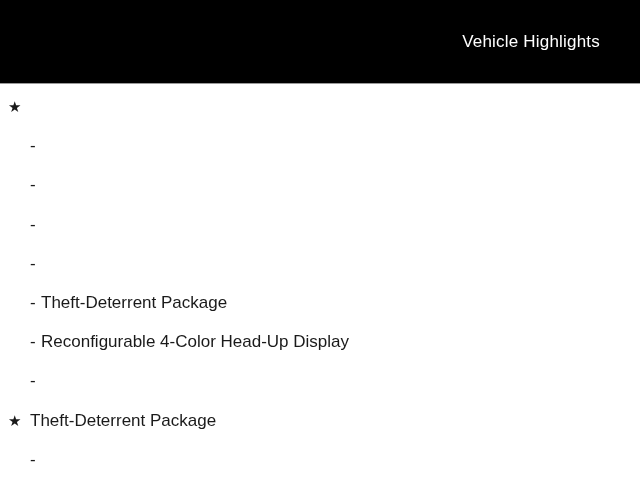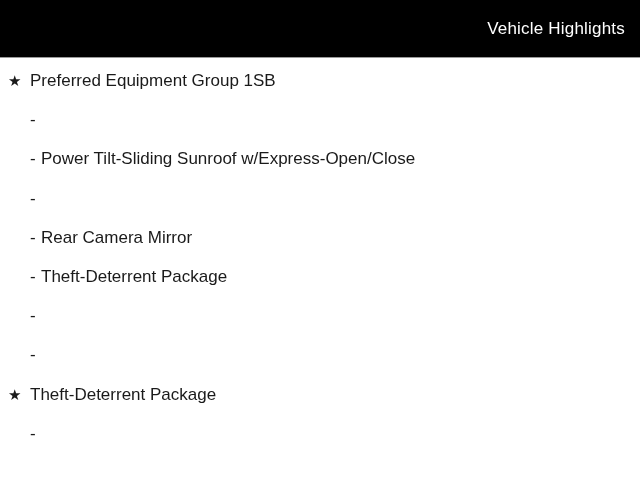--- a/index.html
+++ b/index.html
@@ -8,26 +8,26 @@
     font-family: "Liberation Sans", sans-serif;
     background: #ffffff;
   }
   .screen {
     width: 640px;
     height: 480px;
     overflow: hidden;
     background: #ffffff;
   }
   .header {
-    height: 58px;
+    height: 84px;
     background: #000000;
     display: flex;
     align-items: center;
     justify-content: flex-end;
-    padding-right: 15px;
+    padding-right: 40px;
     border-bottom: 1px solid #9a9a9a;
   }
   .header-title {
     color: #ffffff;
     font-size: 17px;
     letter-spacing: 0.2px;
   }
   .list {
     padding-top: 13px;
     color: #1a1a1a;
@@ -58,48 +58,46 @@
 <div class="screen">
 
   <div class="header">
     <span class="header-title">Vehicle Highlights</span>
   </div>
 
   <div class="list">
 
     <div class="row top">
       <span class="star">★</span>
-      <span>Preferred Equipment Group 1SB</span>
     </div>
 
     <div class="row sub">
       <span class="dash">-</span>
     </div>
 
     <div class="row sub">
       <span class="dash">-</span>
-      <span>Power Tilt-Sliding Sunroof w/Express-Open/Close</span>
     </div>
 
     <div class="row sub">
       <span class="dash">-</span>
     </div>
 
     <div class="row sub">
       <span class="dash">-</span>
-      <span>Rear Camera Mirror</span>
     </div>
 
     <div class="row sub">
       <span class="dash">-</span>
       <span>Theft-Deterrent Package</span>
     </div>
 
     <div class="row sub">
       <span class="dash">-</span>
+      <span>Reconfigurable 4-Color Head-Up Display</span>
     </div>
 
     <div class="row sub">
       <span class="dash">-</span>
     </div>
 
     <div class="row top">
       <span class="star">★</span>
       <span>Theft-Deterrent Package</span>
     </div>

